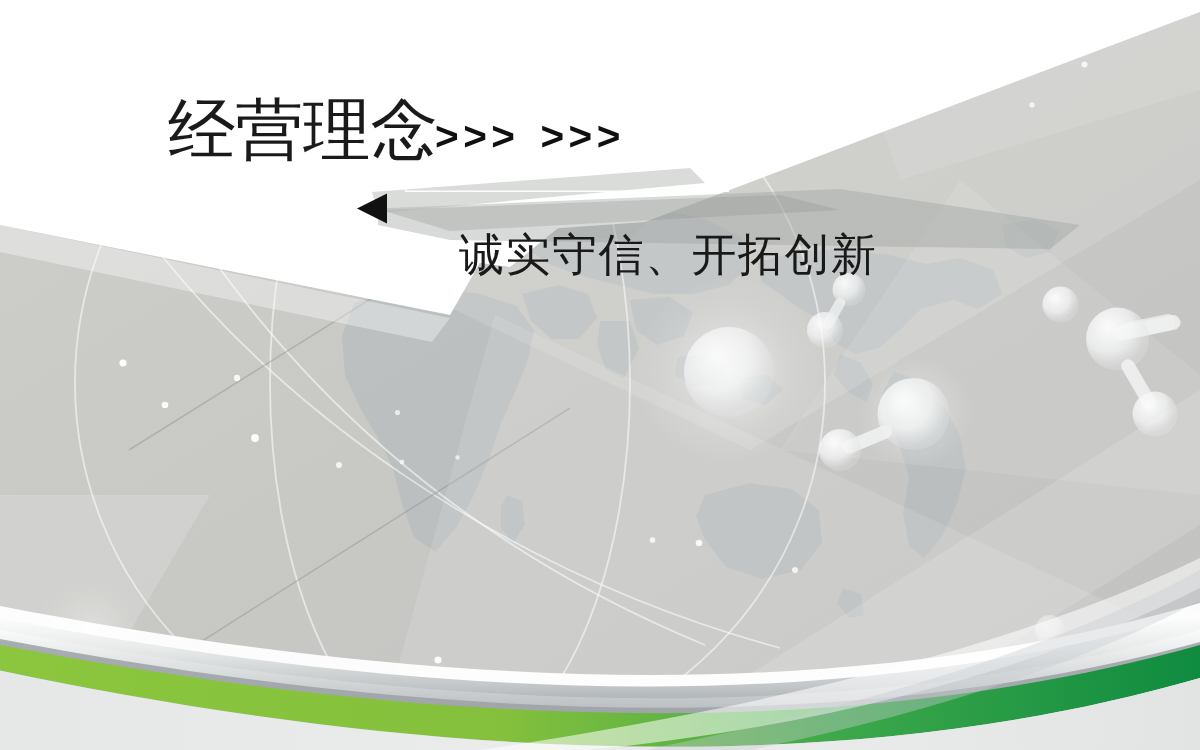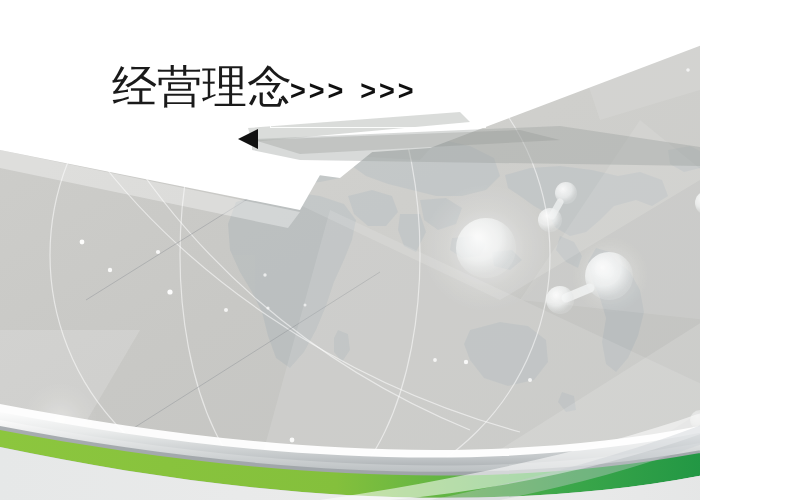--- a/index.html
+++ b/index.html
@@ -1,20 +1,20 @@
 <!DOCTYPE html>
 <html lang="zh"><head>
 <meta charset="utf-8">
 <title>Slide</title>
 <style>
   html,body{margin:0;padding:0;background:#fff;}
   *{box-sizing:border-box;}
   #slide{
     position:relative;
-    width:700px;height:500px;
+    width:800px;height:500px;
     overflow:hidden;
     font-family:"Liberation Sans","DejaVu Sans",sans-serif;
     background:#ef4444;
     user-select:none;
   }
   .layer{position:absolute;top:0;left:0;width:800px;height:500px;}
   .svgfull{display:block;width:800px;height:500px;}
 
   
   #title-row{
@@ -322,14 +322,15 @@
     <span id="main-title">经营理念</span>
     <span id="chev-group">
       <span>&gt;&gt;&gt;</span>
       <span id="chev-gap"></span>
       <span>&gt;&gt;&gt;</span>
     </span>
   </div>
 
   <div id="tri-marker"></div>
 
+  <div id="subtitle">诚实守信、开拓创新</div>
 
 </div>
 
 </body></html>

